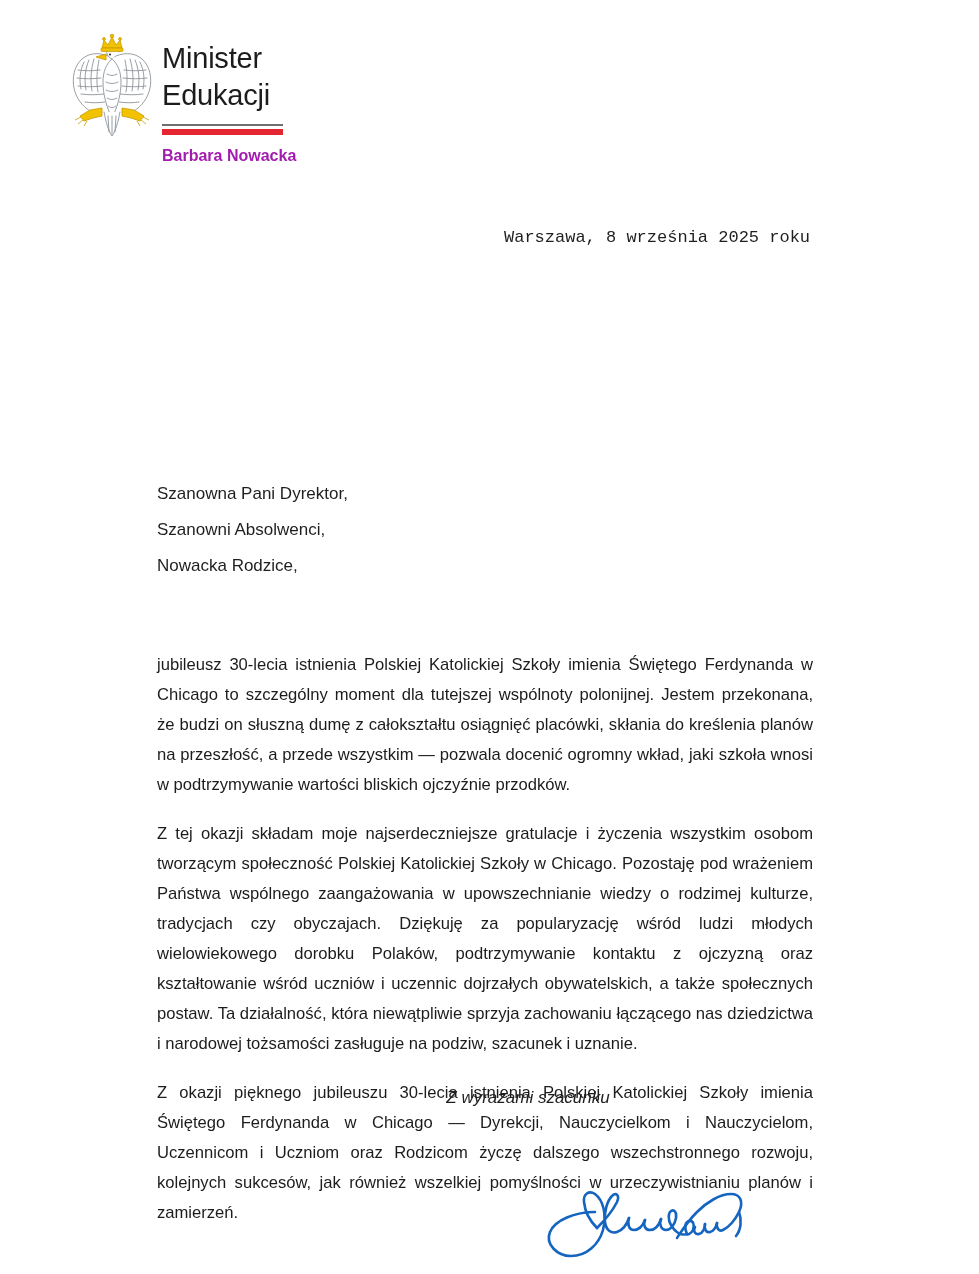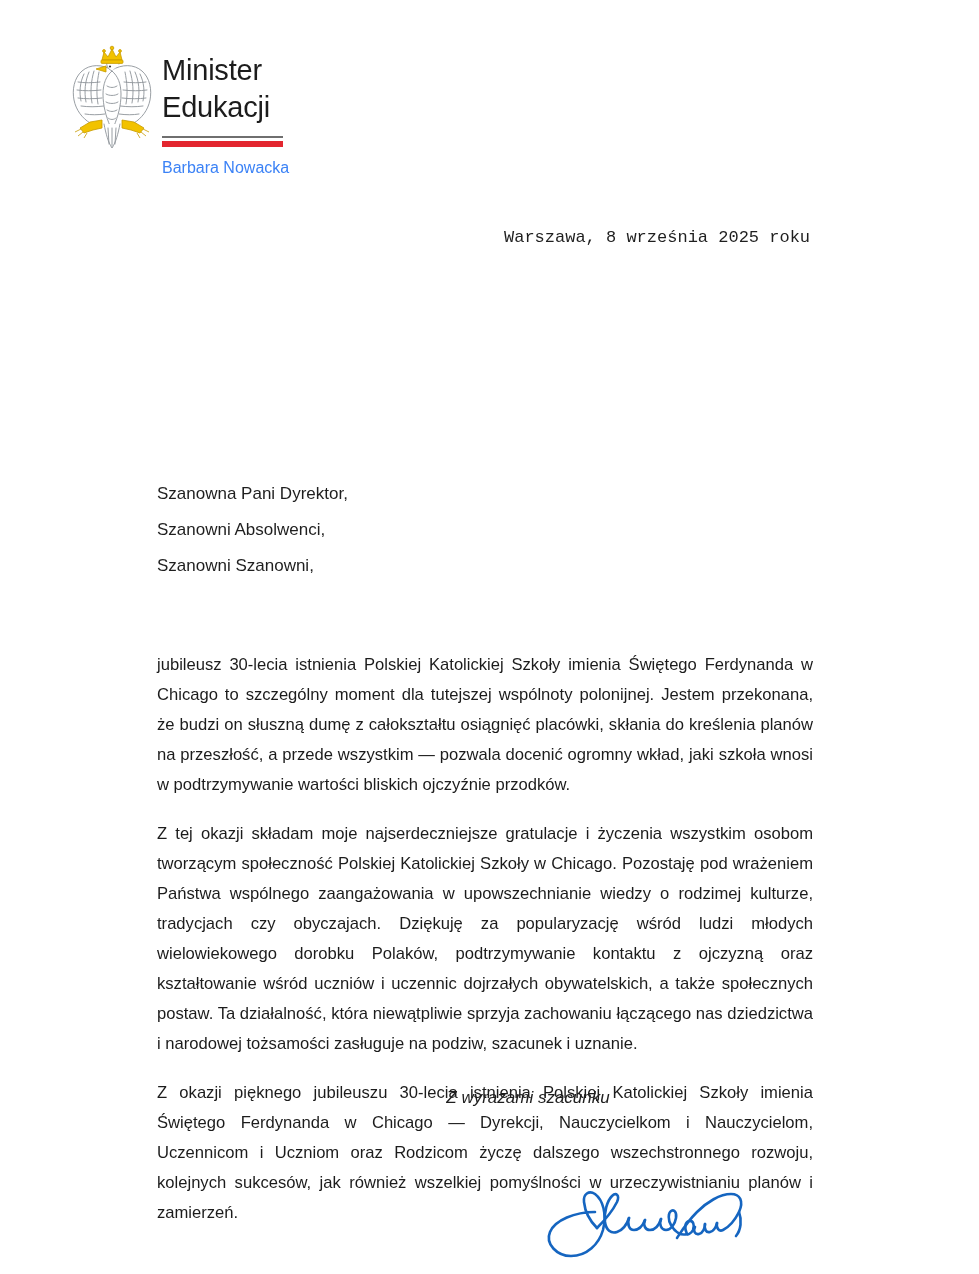--- a/index.html
+++ b/index.html
@@ -17,21 +17,21 @@
     height: 1274px;
     background: #ffffff;
     overflow: hidden;
     box-sizing: border-box;
   }
 
   
   .letterhead {
     position: absolute;
     left: 62px;
-    top: 44px;
+    top: 32px;
     display: flex;
     align-items: flex-start;
   }
   .emblem {
     width: 100px;
     height: 118px;
     flex: 0 0 auto;
   }
   .emblem svg { display: block; width: 100%; height: 100%; }
 
@@ -59,22 +59,22 @@
   .rule-red {
     height: 6px;
     background: #e3262f;
     width: 100%;
     margin-top: 3px;
   }
   .lh-name {
     margin-top: 11px;
     font-size: 16px;
     line-height: 20px;
-    font-weight: 400;
-    color: #3b82f6;
+    font-weight: 700;
+    color: #a21caf;
     white-space: nowrap;
   }
 
   
   .date-line {
     position: absolute;
     left: 504px;
     top: 226px;
     font-size: 17px;
     line-height: 23px;
@@ -233,21 +233,21 @@
       <div class="lh-name">Barbara Nowacka</div>
     </div>
   </div>
 
   <div class="date-line">Warszawa, 8 września 2025 roku</div>
 
 
   <div class="salutations">
     <div class="salutation">Szanowna Pani Dyrektor,</div>
     <div class="salutation">Szanowni Absolwenci,</div>
-    <div class="salutation">Szanowni Szanowni,</div>
+    <div class="salutation">Nowacka Rodzice,</div>
   </div>
 
   <div class="body-block">
     <p class="para">jubileusz 30-lecia istnienia Polskiej Katolickiej Szkoły imienia Świętego Ferdynanda w Chicago to szczególny moment dla tutejszej wspólnoty polonijnej. Jestem przekonana, że budzi on słuszną dumę z całokształtu osiągnięć placówki, skłania do kreślenia planów na przeszłość, a przede wszystkim — pozwala docenić ogromny wkład, jaki szkoła wnosi w podtrzymywanie wartości bliskich ojczyźnie przodków.</p>
     <p class="para">Z tej okazji składam moje najserdeczniejsze gratulacje i życzenia wszystkim osobom tworzącym społeczność Polskiej Katolickiej Szkoły w Chicago. Pozostaję pod wrażeniem Państwa wspólnego zaangażowania w upowszechnianie wiedzy o rodzimej kulturze, tradycjach czy obyczajach. Dziękuję za popularyzację wśród ludzi młodych wielowiekowego dorobku Polaków, podtrzymywanie kontaktu z ojczyzną oraz kształtowanie wśród uczniów i uczennic dojrzałych obywatelskich, a także społecznych postaw. Ta działalność, która niewątpliwie sprzyja zachowaniu łączącego nas dziedzictwa i narodowej tożsamości zasługuje na podziw, szacunek i uznanie.</p>
     <p class="para">Z okazji pięknego jubileuszu 30-lecia istnienia Polskiej Katolickiej Szkoły imienia Świętego Ferdynanda w Chicago — Dyrekcji, Nauczycielkom i Nauczycielom, Uczennicom i Uczniom oraz Rodzicom życzę dalszego wszechstronnego rozwoju, kolejnych sukcesów, jak również wszelkiej pomyślności w urzeczywistnianiu planów i zamierzeń.</p>
   </div>
 
   <div class="closing">Z wyrazami szacunku</div>
 

